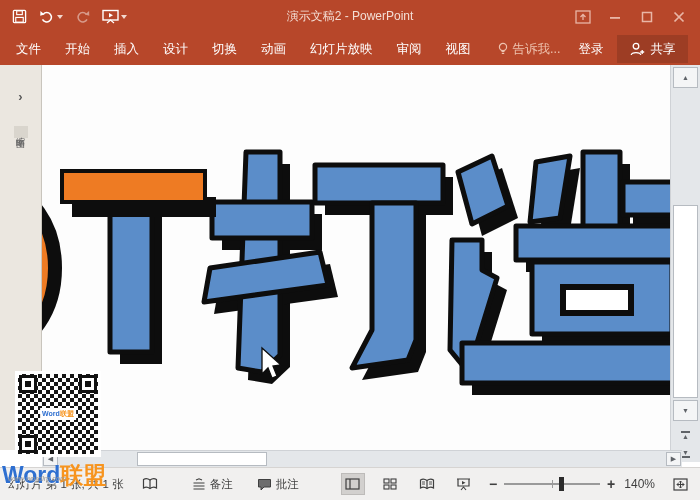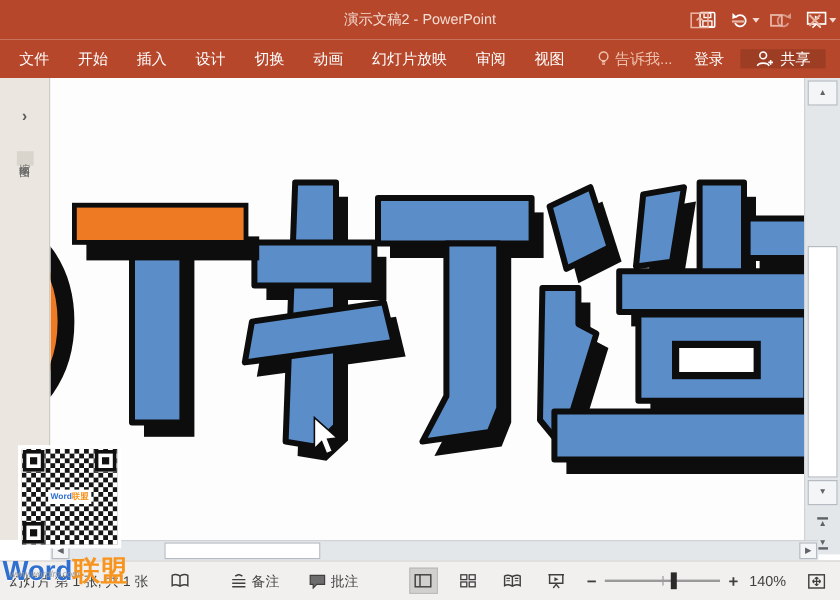--- a/index.html
+++ b/index.html
@@ -1,33 +1,33 @@
 <!DOCTYPE html>
 <html><head>
 <meta charset="utf-8">
 <style>
   * { margin:0; padding:0; box-sizing:border-box; }
   html,body { width:700px; height:500px; overflow:hidden; }
   body { font-family:"Liberation Sans","DejaVu Sans",sans-serif; position:relative; background:#fff; }
 
   
-  .titlebar { position:absolute; top:0; left:0; width:700px; height:33px; background:#b7472a; display:flex; align-items:center;justify-content:flex-end; }
+  .titlebar { position:absolute; top:0; left:0; width:700px; height:33px; background:#b7472a; display:flex; align-items:center; }
   .qat { display:flex; align-items:center; gap:6px; padding-left:9px; }
   .qat .btn { display:flex; align-items:center; gap:2px; padding:2px 3px; cursor:default; }
   .caret { width:0; height:0; border-left:3px solid transparent; border-right:3px solid transparent; border-top:4px solid #f2d9cf; }
   .win-title { position:absolute; left:50%; transform:translateX(-50%); color:#f3ddd4; font-size:12px; white-space:nowrap; }
   .winctrls { position:absolute; right:0; top:0; height:33px; display:flex; align-items:center; gap:10px; padding-right:10px; }
   .winctrls .wbtn { width:22px; height:22px; display:flex; align-items:center; justify-content:center; }
 
   
   .tabrow { position:absolute; top:33px; left:0; width:700px; height:32px; background:#b7472a; display:flex; align-items:center; color:#fff; font-size:12.5px; padding-left:16px; }
   .tab { margin-right:24px; white-space:nowrap; cursor:default; }
   .tellme { margin-left:2px; display:flex; align-items:center; gap:4px; color:#eec2ae; white-space:nowrap; }
   .signin { margin-left:18px; white-space:nowrap; }
-  .share { margin-left:14px; height:16px; display:flex; align-items:center; gap:5px; padding:0 13px; background:rgba(0,0,0,0.14); white-space:nowrap; }
+  .share { margin-left:14px; height:28px; display:flex; align-items:center; gap:5px; padding:0 13px; background:rgba(0,0,0,0.14); white-space:nowrap; }
 
   
   .left-pane { position:absolute; left:0; top:65px; width:42px; height:385px; background:#ebe7e0; border-right:1px solid #c9c5bd; }
   .pane-chevron { display:block; text-align:center; margin-top:24px; color:#5a5a5a; font-size:13px; font-weight:bold; cursor:default; }
   .pane-label { writing-mode:vertical-rl; text-orientation:upright; display:block; margin:22px auto 0; font-size:9px; color:#666; background:#d9d5cd; padding:3px 1px; letter-spacing:2px; width:14px; }
 
   .slide-area { position:absolute; left:42px; top:65px; width:628px; height:385px; background:#fdfdfd; overflow:hidden; }
   .slide-area svg { display:block; }
 
   

